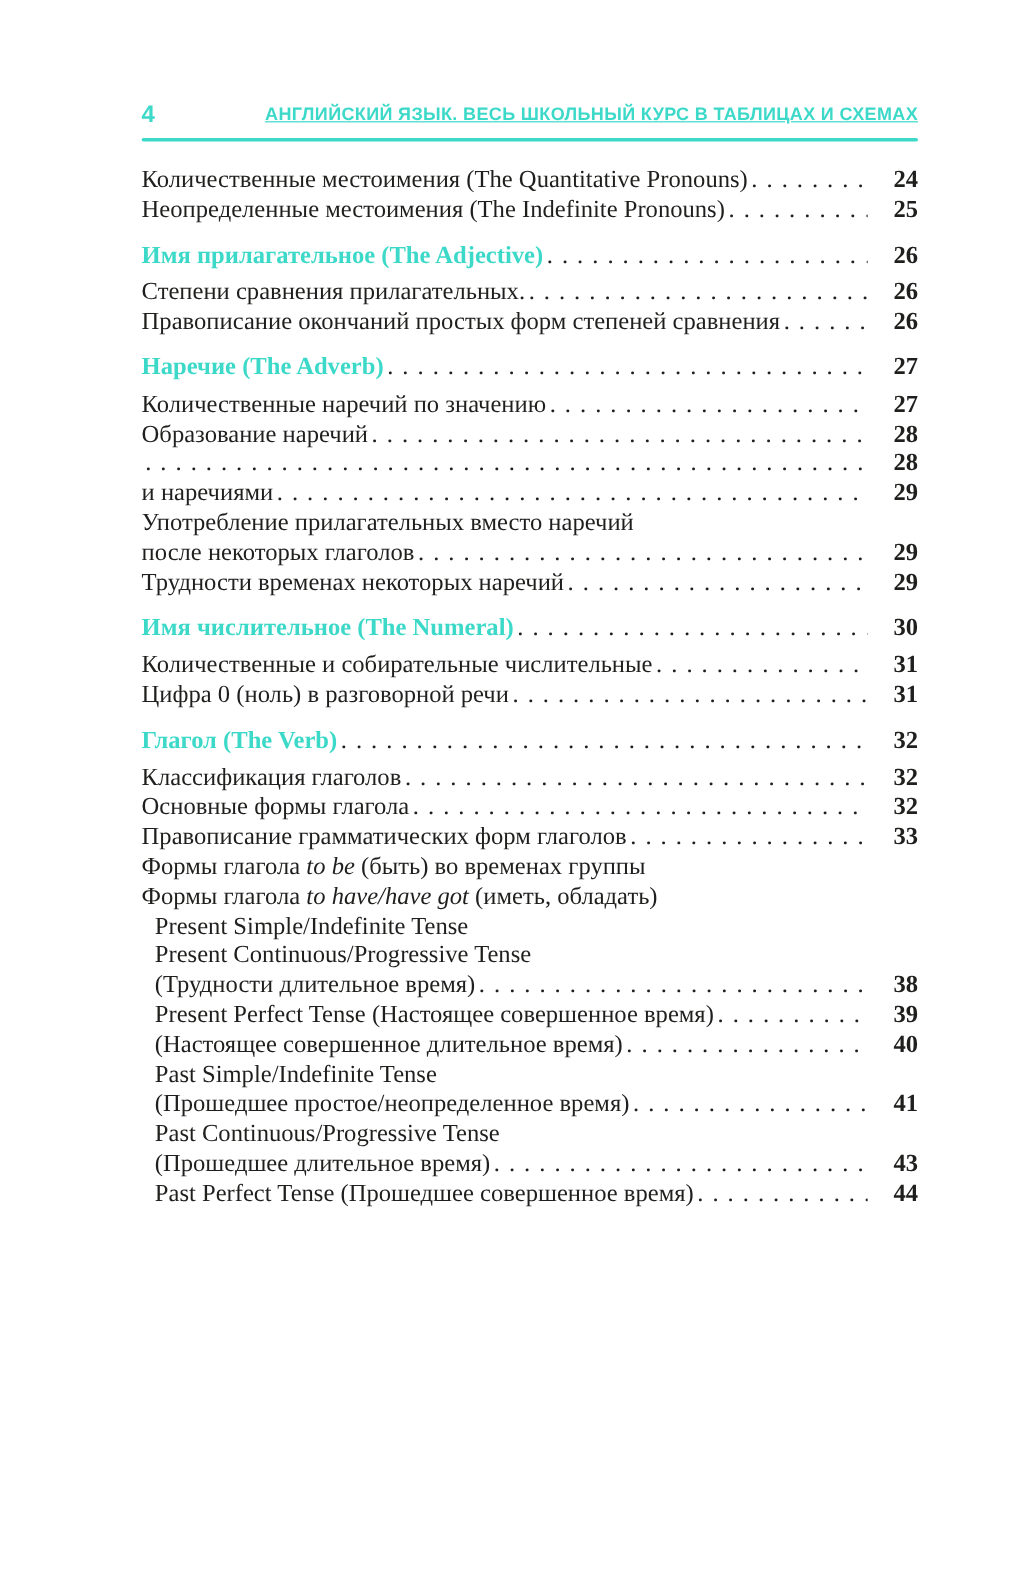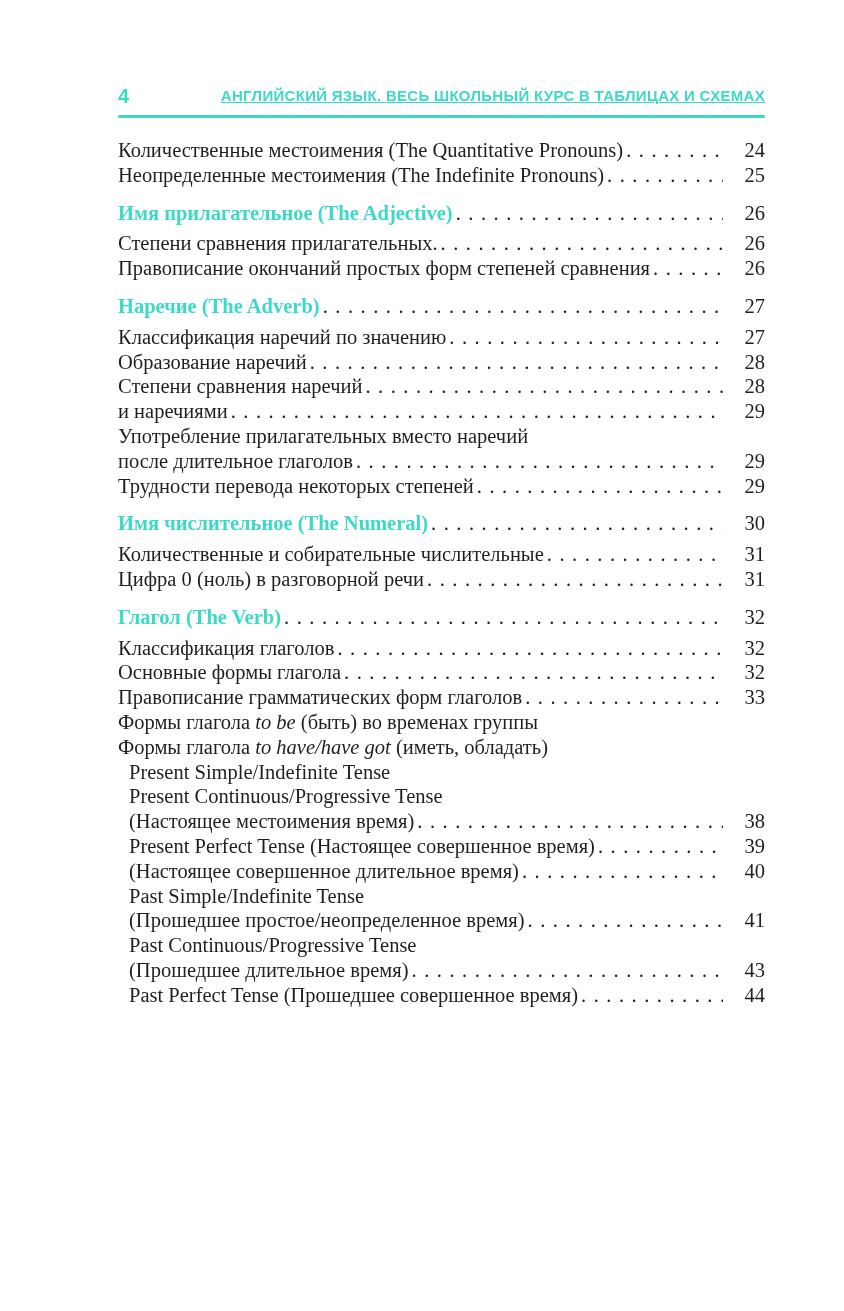--- a/index.html
+++ b/index.html
@@ -50,21 +50,21 @@
     margin:0 6px 0 3px;
     color:var(--ink);
     font-weight:normal;
   }
   .dots::after{
     content:"..................................................................";
     letter-spacing:7.5px;
   }
   .page-num{
     flex:0 0 auto;min-width:36px;text-align:right;
-    color:var(--ink);font-weight:normal;
+    color:var(--ink);font-weight:bold;
   }
 </style>
 </head>
 <body>
 
 <div class="page">
   <div class="header">
     <span class="folio">4</span>
     <span class="running-title">АНГЛИЙСКИЙ ЯЗЫК. ВЕСЬ ШКОЛЬНЫЙ КУРС В ТАБЛИЦАХ И СХЕМАХ</span>
   </div>
@@ -94,49 +94,48 @@
         <span class="title"><span>Правописание окончаний простых форм степеней сравнения</span></span>
         <span class="dots"></span>
         <span class="page-num">26</span>
       </div>
       <div class="row heading">
         <span class="title"><span>Наречие (The Adverb)</span></span>
         <span class="dots"></span>
         <span class="page-num">27</span>
       </div>
       <div class="row">
-        <span class="title"><span>Классификация наречий по значению</span></span>
+        <span class="title"><span>Количественные наречий по значению</span></span>
         <span class="dots"></span>
         <span class="page-num">27</span>
       </div>
       <div class="row">
         <span class="title"><span>Образование наречий</span></span>
         <span class="dots"></span>
         <span class="page-num">28</span>
       </div>
       <div class="row">
-        <span class="title"><span>Степени сравнения наречий</span></span>
         <span class="dots"></span>
         <span class="page-num">28</span>
       </div>
       <div class="row">
         <span class="title"><span>и наречиями</span></span>
         <span class="dots"></span>
         <span class="page-num">29</span>
       </div>
       <div class="row">
         <span class="title"><span>Употребление прилагательных вместо наречий</span></span>
       </div>
       <div class="row">
-        <span class="title"><span>после длительное глаголов</span></span>
+        <span class="title"><span>после некоторых глаголов</span></span>
         <span class="dots"></span>
         <span class="page-num">29</span>
       </div>
       <div class="row">
-        <span class="title"><span>Трудности перевода некоторых степеней</span></span>
+        <span class="title"><span>Трудности временах некоторых наречий</span></span>
         <span class="dots"></span>
         <span class="page-num">29</span>
       </div>
       <div class="row heading">
         <span class="title"><span>Имя числительное (The Numeral)</span></span>
         <span class="dots"></span>
         <span class="page-num">30</span>
       </div>
       <div class="row">
         <span class="title"><span>Количественные и собирательные числительные</span></span>
@@ -174,21 +173,21 @@
       <div class="row">
         <span class="title"><span>Формы глагола </span><i>to have/have got</i><span> (иметь, обладать)</span></span>
       </div>
       <div class="row indent">
         <span class="title"><span>Present Simple/Indefinite Tense</span></span>
       </div>
       <div class="row indent">
         <span class="title"><span>Present Continuous/Progressive Tense</span></span>
       </div>
       <div class="row indent">
-        <span class="title"><span>(Настоящее местоимения время)</span></span>
+        <span class="title"><span>(Трудности длительное время)</span></span>
         <span class="dots"></span>
         <span class="page-num">38</span>
       </div>
       <div class="row indent">
         <span class="title"><span>Present Perfect Tense (Настоящее совершенное время)</span></span>
         <span class="dots"></span>
         <span class="page-num">39</span>
       </div>
       <div class="row indent">
         <span class="title"><span>(Настоящее совершенное длительное время)</span></span>

